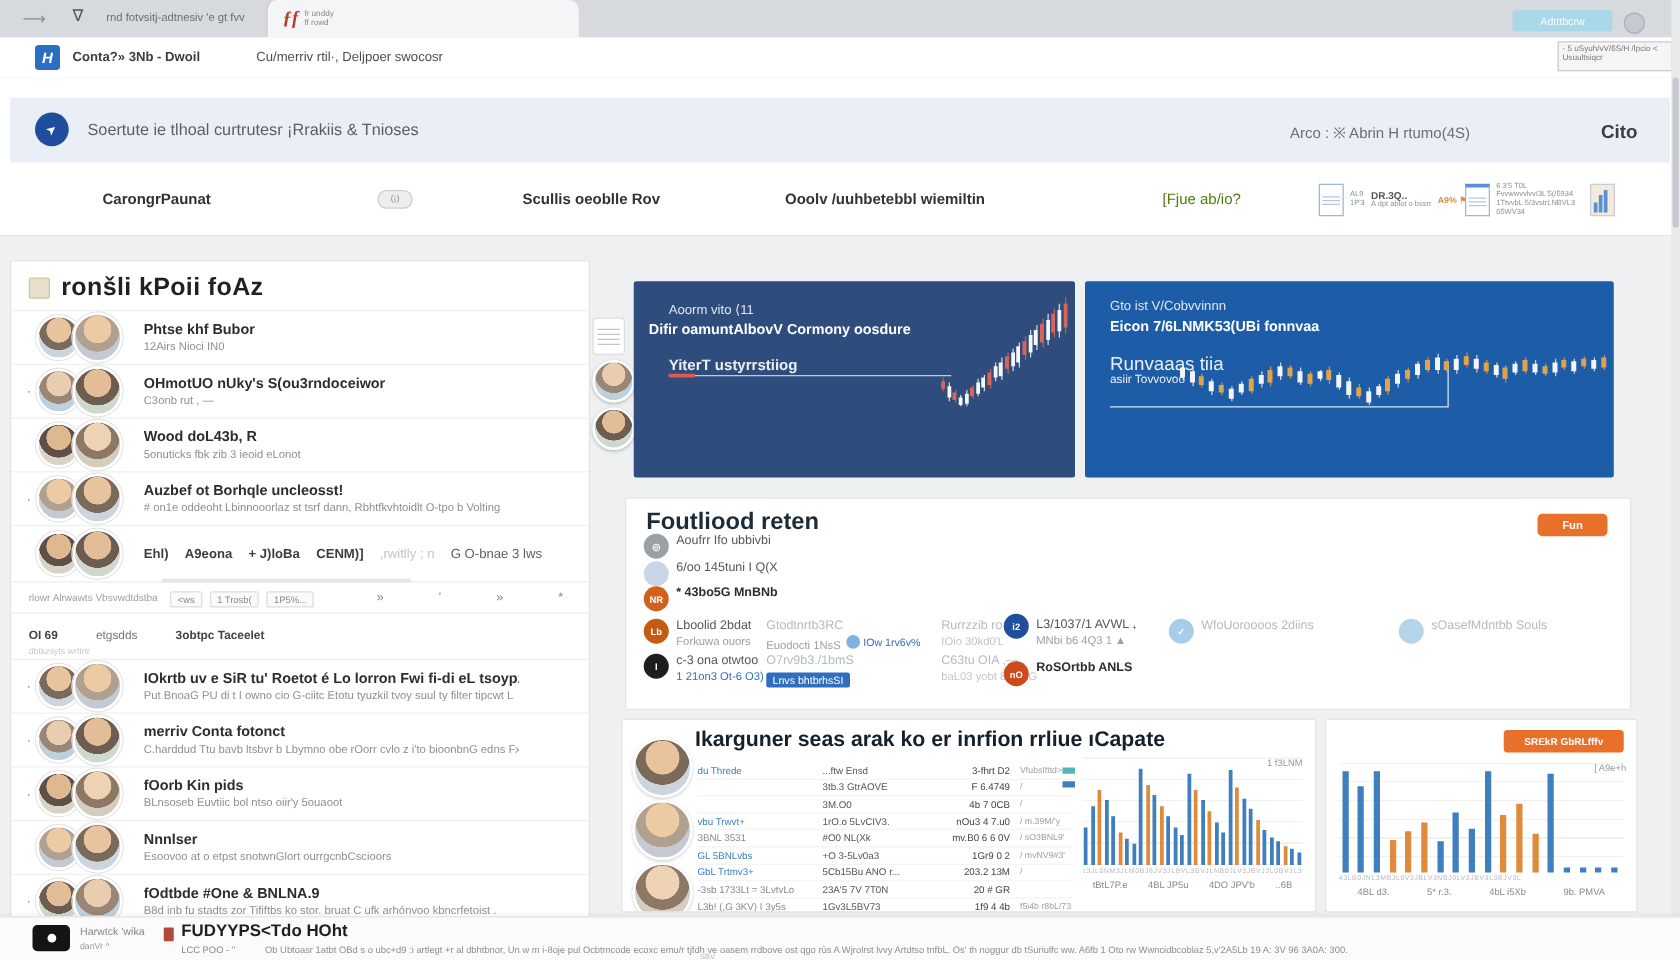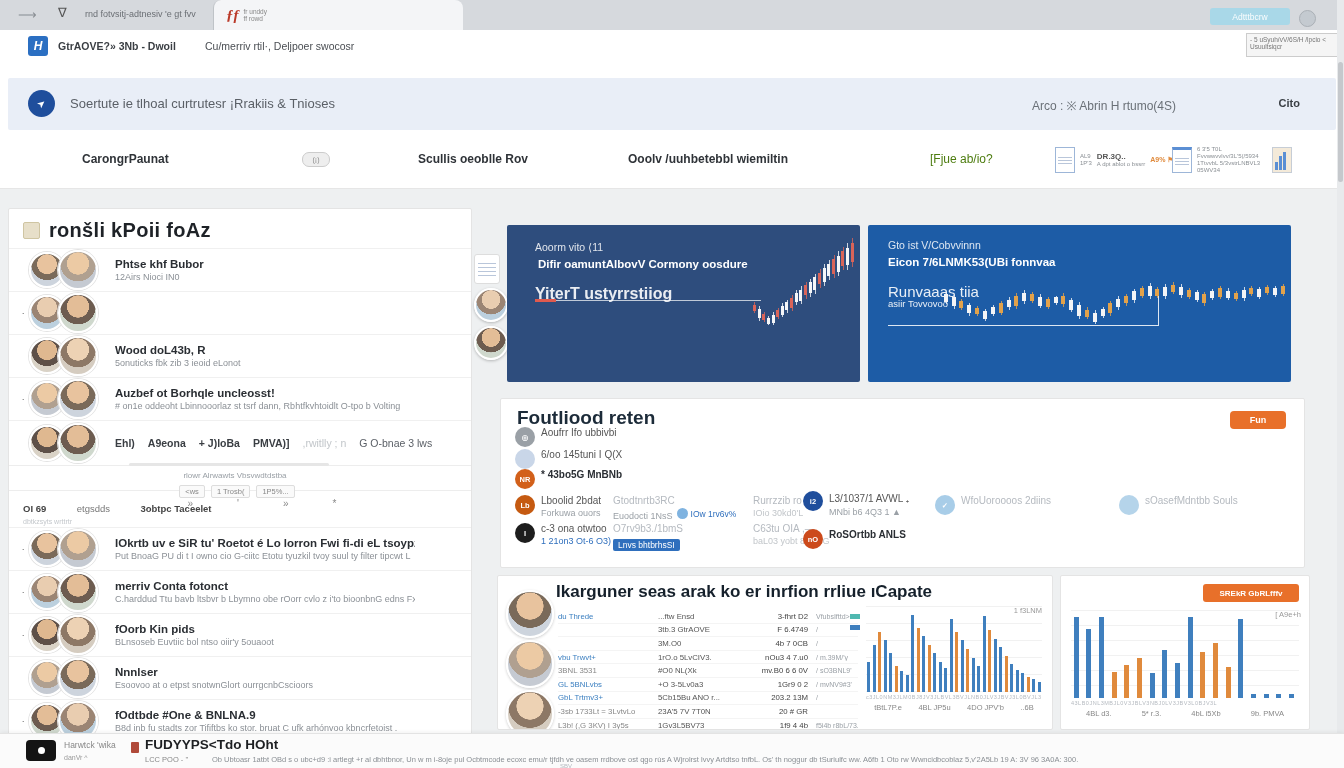--- a/index.html
+++ b/index.html
@@ -27,21 +27,21 @@
   #url-tip{left:1246px;top:33px;width:92px;height:24px;background:#f5f5f5;border:1px solid #ccc;
         font-size:6.5px;color:#777;padding:2px 3px;box-sizing:border-box;overflow:hidden;}
   #header-white{left:0;top:62px;width:1344px;height:126px;background:#fff;border-bottom:1px solid #e6e6e6;}
   
   #banner{left:8px;top:78px;width:1328px;height:52px;background:#e9eef7;border-radius:2px;}
   #banner-icon{left:20px;top:12px;width:27px;height:27px;border-radius:50%;background:#1f4e9c;color:#fff;
         display:flex;align-items:center;justify-content:center;font-size:10px;}
   #banner-icon span{transform:rotate(-40deg);}
   #banner-text{left:62px;top:18px;font-size:13px;color:#5a5f66;}
   #banner-right{right:160px;top:19px;font-size:12px;color:#6a7077;}
-  #banner-close{right:36px;top:19px;font-size:11px;color:#3a3f45;font-weight:bold;cursor:pointer;}
+  #banner-close{right:26px;top:19px;font-size:15px;color:#3a3f45;font-weight:bold;cursor:pointer;}
   
   .nav-item{top:152px;font-size:12px;font-weight:bold;color:#2f3338;}
   #nav-chip{left:302px;top:152px;width:26px;height:13px;background:#eee;border:1px solid #ccc;border-radius:7px;
         font-size:7px;color:#888;text-align:center;line-height:13px;}
   .mini-widget{top:142px;height:36px;display:flex;align-items:center;gap:5px;}
   .mw-box{width:20px;height:26px;border:1px solid #9db6d8;background:#fff;display:flex;flex-direction:column;
         justify-content:center;gap:2px;padding:2px;box-sizing:border-box;}
   .mw-box i{display:block;height:1px;background:#b9c6da;}
   .mw-box.topbar{border-top:3px solid #5b8fd4;}
   .mw-txt{font-size:6px;color:#8a8f94;line-height:7px;}
@@ -68,40 +68,40 @@
   .av4{background:radial-gradient(circle at 50% 32%,#e3bd97 0 36%,#6d5c50 37% 58%,#cfd8cd 59%);}
   .av5{background:radial-gradient(circle at 50% 32%,#edd2b4 0 36%,#8d7866 37% 58%,#d5ccc0 59%);}
   .ptxt{margin-left:8px;min-width:0;}
   .pname{font-size:11.5px;font-weight:bold;color:#2a2e33;white-space:nowrap;overflow:hidden;max-width:300px;}
   .psub{font-size:9px;color:#8b9096;margin-top:2px;white-space:nowrap;overflow:hidden;max-width:300px;}
   #stats-row{display:flex;align-items:center;padding:5px 10px 5px 8px;border-top:1px solid #f0f0f0;height:34px;}
   .stat-seg{font-size:10.5px;font-weight:bold;color:#3a3e43;margin-right:13px;white-space:nowrap;}
   .stat-seg.light{color:#c2c6ca;font-weight:normal;}
   .stat-seg.mid{color:#5a5f66;font-weight:normal;}
   #pager-scroll{left:120px;top:-3px;width:200px;height:3px;background:#e6e6e6;border-radius:2px;}
-  #pager{position:relative;display:flex;align-items:center;padding:5px 14px;border-top:1px solid #ededed;height:14px;flex-direction:column;}
+  #pager{position:relative;display:flex;align-items:center;padding:5px 14px;border-top:1px solid #ededed;height:14px;}
   #pager-label{font-size:8px;color:#9aa0a6;margin-right:10px;}
   .pager-pill{font-size:7.5px;color:#888;border:1px solid #ddd;background:#fafafa;border-radius:2px;padding:1px 5px;margin-right:6px;}
   .pager-arrow{font-size:10px;color:#888;margin-left:44px;}
   #phead{padding:7px 14px 2px;border-top:1px solid #ededed;}
   #phead .cols span{font-size:9.5px;font-weight:bold;color:#444;margin-right:26px;}
   #phead .cols span.mid{font-weight:normal;color:#777;}
   #phead-sub{font-size:7px;color:#c4c8cc;margin-top:2px;}
   
   #float-strip{left:474px;top:254px;width:28px;}
   #float-card{width:26px;height:30px;background:#fff;border:1px solid #ddd;border-radius:3px;
         display:flex;flex-direction:column;justify-content:center;gap:3px;padding:3px;box-sizing:border-box;}
   #float-card i{display:block;height:1px;background:#b9c6da;}
   .fav{width:30px;height:30px;border-radius:50%;border:2px solid #fff;box-shadow:0 1px 3px rgba(0,0,0,.25);margin-top:4px;}
   
   #hero-left{left:507px;top:225px;width:353px;height:157px;background:#2e4d7d;border-radius:2px;overflow:hidden;}
   #hero-right{left:868px;top:225px;width:423px;height:157px;background:#1d5ca6;border-radius:2px;overflow:hidden;}
   .hero-t1{font-size:10.5px;color:rgba(255,255,255,.85);}
   .hero-t2{font-size:11.5px;color:#fff;font-weight:bold;}
-  .hero-t3{font-size:16px;color:rgba(255,255,255,.9);}
+  .hero-t3{font-size:12px;color:rgba(255,255,255,.9);}
   #hl-line{left:8%;top:48%;width:64%;height:1px;background:rgba(255,255,255,.7);}
   #hl-line-red{left:8%;top:calc(48% - 1px);width:6%;height:3px;background:#e05a4e;}
   .candles{position:absolute;}
   #hl-candles{left:69%;right:2%;top:6%;bottom:22%;}
   #hr-candles{left:17%;right:1.5%;top:26%;height:48%;}
   .cndl{position:absolute;}
   .cndl .wick{position:absolute;left:50%;width:1px;top:-30%;height:160%;opacity:.8;}
   #hr-axis{left:20px;top:64px;width:270px;height:36px;border-bottom:1px solid rgba(255,255,255,.85);border-right:1px solid rgba(255,255,255,.85);}
   
   #watch-card{left:500px;top:398px;width:805px;height:170px;background:#fff;border:1px solid #e4e4e4;border-radius:2px;box-sizing:border-box;}
@@ -180,21 +180,21 @@
       <span>fr unddy</span><br>
       <span>ff rowd</span>
     </span>
   </div>
   <div class="abs" id="signin-pill">Adtttbcrw</div>
   <div class="abs" id="top-circle"></div>
 </div>
 
 <div class="abs" id="toolbar">
   <div class="abs" id="brand-logo">H</div>
-  <span class="abs" id="toolbar-t1">GtrAOVE?» 3Nb - Dwoil</span>
+  <span class="abs" id="toolbar-t1">Conta?» 3Nb - Dwoil</span>
   <span class="abs" id="toolbar-t2">Cu/merriv rtil·, Deljpoer swocosr</span>
 </div>
 <div class="abs" id="url-tip">- 5 uSyuh/vV/6S/H /lpcio &lt; Usuultsiqcr</div>
 
 <div class="abs" id="header-white"></div>
 
 <div class="abs" id="banner">
   <div class="abs" id="banner-icon">
       <span>➤</span>
     </div>
@@ -256,20 +256,24 @@
           <div class="pname">Phtse khf Bubor</div>
           <div class="psub">12Airs Nioci IN0</div>
         </div>
       </div>
       <div class="person-row">
         <span class="pmark">∙</span>
         <span class="avpair">
           <span class="av a av1"></span>
           <span class="av b av4"></span>
         </span>
+        <div class="ptxt">
+          <div class="pname">OHmotUO nUky's S(ou3rndoceiwor</div>
+          <div class="psub">C3onb rut ,  —</div>
+        </div>
       </div>
       <div class="person-row">
         <span class="pmark"></span>
         <span class="avpair">
           <span class="av a av2"></span>
           <span class="av b av5"></span>
         </span>
         <div class="ptxt">
           <div class="pname">Wood doL43b, R</div>
           <div class="psub">5onuticks fbk zib 3 ieoid eLonot</div>
@@ -291,21 +295,21 @@
   <div id="stats-row">
     <span class="pmark"></span>
     <span class="avpair">
         <span class="av a av2"></span>
         <span class="av b av4"></span>
       </span>
     <span id="stats-segs" style="margin-left:8px;display:flex;align-items:center;">
         <span class="stat-seg">Ehl)</span>
         <span class="stat-seg">A9eona</span>
         <span class="stat-seg">+ J)loBa</span>
-        <span class="stat-seg">PMVA)]</span>
+        <span class="stat-seg">CENM)]</span>
         <span class="stat-seg light">,rwitlly ;  n</span>
         <span class="stat-seg mid">G O-bnae 3 lws</span>
       </span>
   </div>
 
   <div id="pager">
     <div class="abs" id="pager-scroll"></div>
     <span id="pager-label">rlowr Alrwawts Vbsvwdtdstba</span>
     <span id="pager-pills"><span class="pager-pill">&lt;ws</span><span class="pager-pill">1 Trosb(</span><span class="pager-pill">1P5%...</span></span>
     <span id="pager-arrows" style="display:flex;">
@@ -394,21 +398,21 @@
       <i></i>
       <i></i>
       <i></i>
     </div>
   <div class="fav av1"></div>
   <div class="fav av4"></div>
 </div>
 
 <div class="abs" id="hero-left">
   <span class="abs hero-t1" style="left:28px;top:16px">Aoorm vito ⟨11</span>
-  <span class="abs hero-t2" style="left:31px;top:33px">Difir oamuntAlbovV Cormony oosdure</span>
+  <span class="abs hero-t2" style="left:12px;top:33px">Difir oamuntAlbovV Cormony oosdure</span>
   <span class="abs hero-t3" style="left:28px;top:60px;font-weight:bold">YiterT ustyrrstiiog</span>
   <div class="abs" id="hl-line"></div>
   <div class="abs" id="hl-line-red"></div>
   <div class="candles" id="hl-candles">
       <div class="cndl" style="left: 2.27273%; top: 62%; height: 6%; width: 3px; background: rgb(217, 100, 89);">
         <div class="wick" style="background: rgb(217, 100, 89);"></div>
       </div>
       <div class="cndl" style="left: 6.81818%; top: 66%; height: 8%; width: 3px; background: rgb(245, 246, 248);">
         <div class="wick" style="background: rgb(245, 246, 248);"></div>
       </div>

